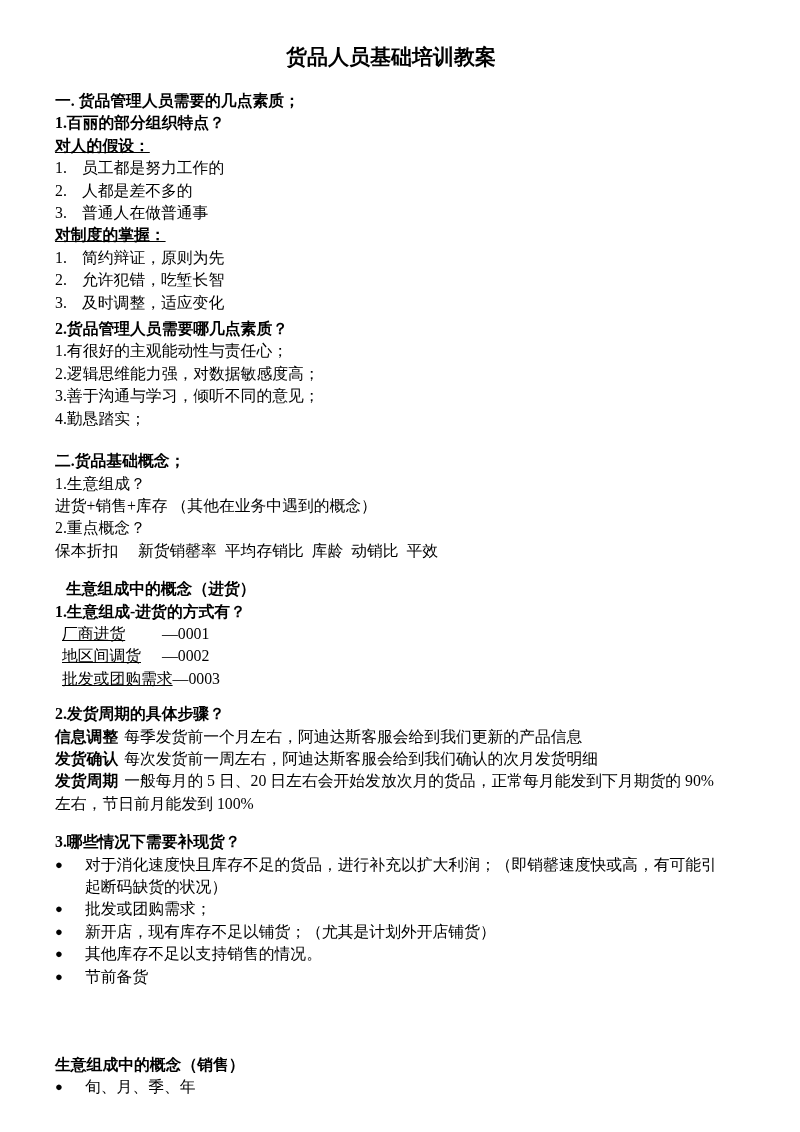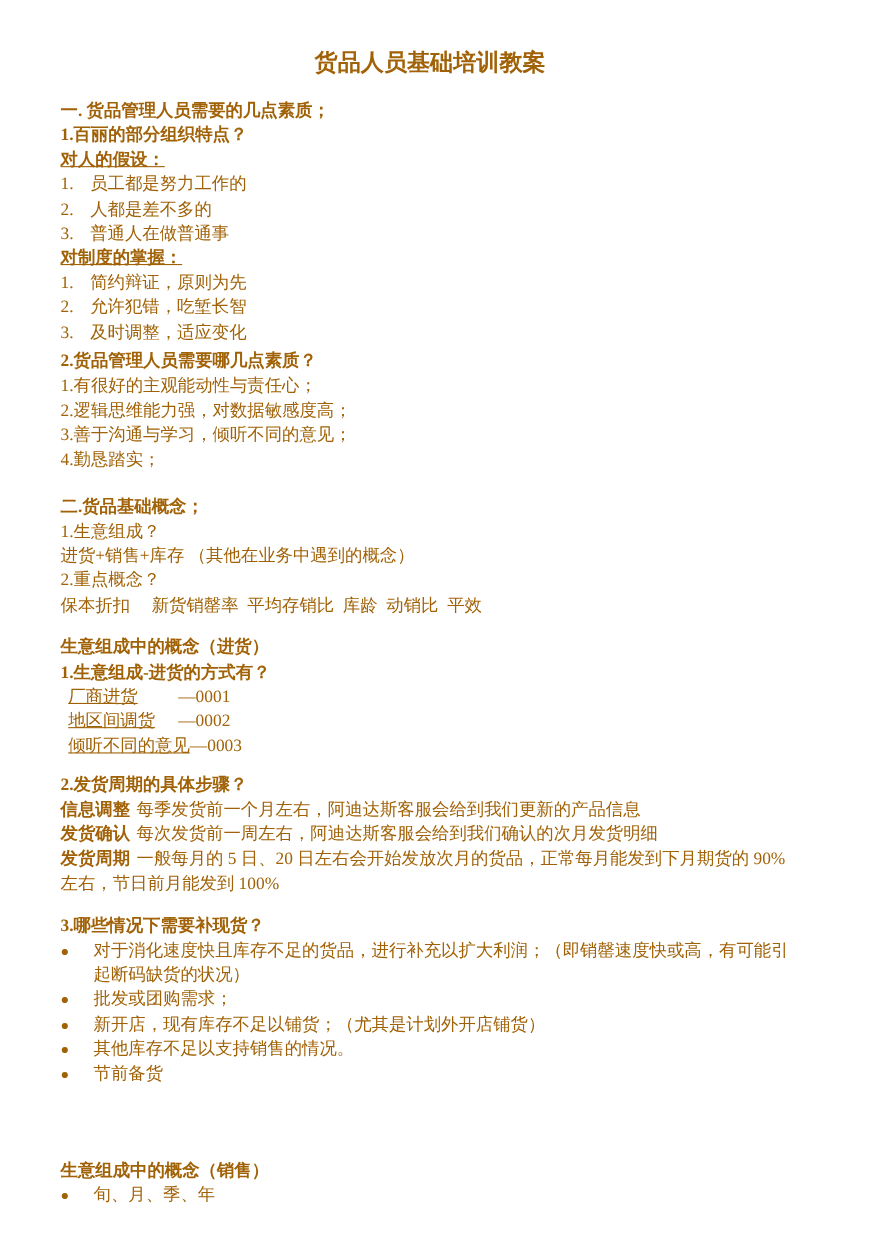--- a/index.html
+++ b/index.html
@@ -3,21 +3,21 @@
 <meta charset="utf-8">
 <style>
   html, body { margin: 0; padding: 0; background: #ffffff; }
   .page {
     position: relative;
     width: 800px;
     height: 1132px;
     box-sizing: border-box;
     padding: 42px 55px 0 55px;
     background: #ffffff;
-    color: #a16207;
+    color: #000000;
     font-family: "Liberation Serif", "DejaVu Serif", serif;
     font-size: 15.8px;
     line-height: 22.4px;
     overflow: hidden;
   }
   .content { width: 672px; }
   .doc-title {
     text-align: center;
     font-weight: bold;
     font-size: 21px;
@@ -30,21 +30,21 @@
   .num-row { display: flex; }
   .num-col { flex: none; width: 27px; }
   .method-row { padding-left: 7px; }
   .m-name { display: inline-block; min-width: 100px; text-decoration: underline; }
   .step-label { font-weight: bold; margin-right: 6px; }
   .bullet-row { position: relative; padding-left: 30px; }
   .bullet-marker { position: absolute; left: 0; top: 0; font-size: 13px; }
   
   .mt-q2 { margin-top: 4px; }
   .mt-sec2 { margin-top: 20px; }
-  .mt-purchase { margin-top: 16px; }
+  .mt-purchase { margin-top: 16px; margin-left: 11px; }
   .mt-cycle { margin-top: 13px; }
   .mt-restock { margin-top: 16px; }
   .mt-sales { margin-top: 66px; }
 </style>
 </head>
 <body>
 
 <div class="page">
   <div class="content">
 
@@ -95,21 +95,21 @@
 
     <p class="b mt-purchase">生意组成中的概念（进货）</p>
     <p class="b">1.生意组成-进货的方式有？</p>
     <div class="method-row">
       <span class="m-name">厂商进货</span><span>—0001</span>
     </div>
     <div class="method-row">
       <span class="m-name">地区间调货</span><span>—0002</span>
     </div>
     <div class="method-row">
-      <span class="m-name">倾听不同的意见</span><span>—0003</span>
+      <span class="m-name">批发或团购需求</span><span>—0003</span>
     </div>
 
     <p class="b mt-cycle">2.发货周期的具体步骤？</p>
     <p><span class="step-label">信息调整</span><span>每季发货前一个月左右，阿迪达斯客服会给到我们更新的产品信息</span></p>
     <p><span class="step-label">发货确认</span><span>每次发货前一周左右，阿迪达斯客服会给到我们确认的次月发货明细</span></p>
     <p><span class="step-label">发货周期</span><span>一般每月的 5 日、20 日左右会开始发放次月的货品，正常每月能发到下月期货的 90%左右，节日前月能发到 100%</span></p>
 
     <p class="b mt-restock">3.哪些情况下需要补现货？</p>
     <div class="bullet-row">
       <span class="bullet-marker">●</span>

